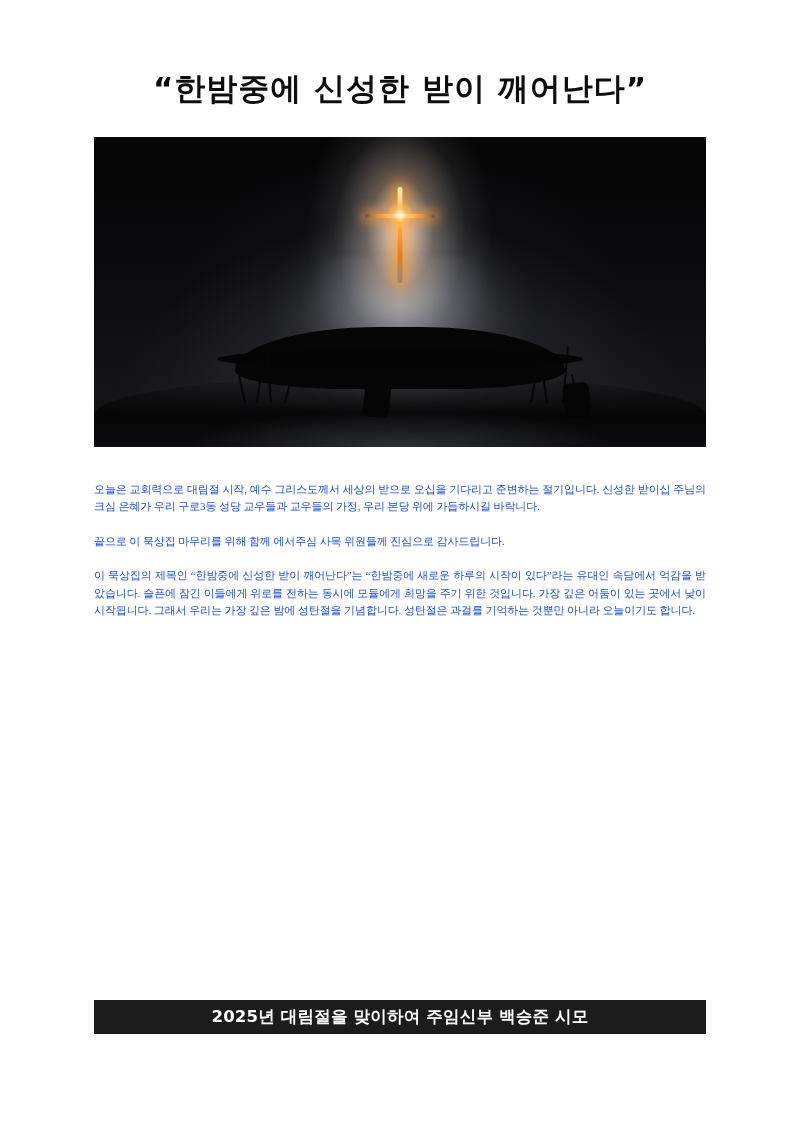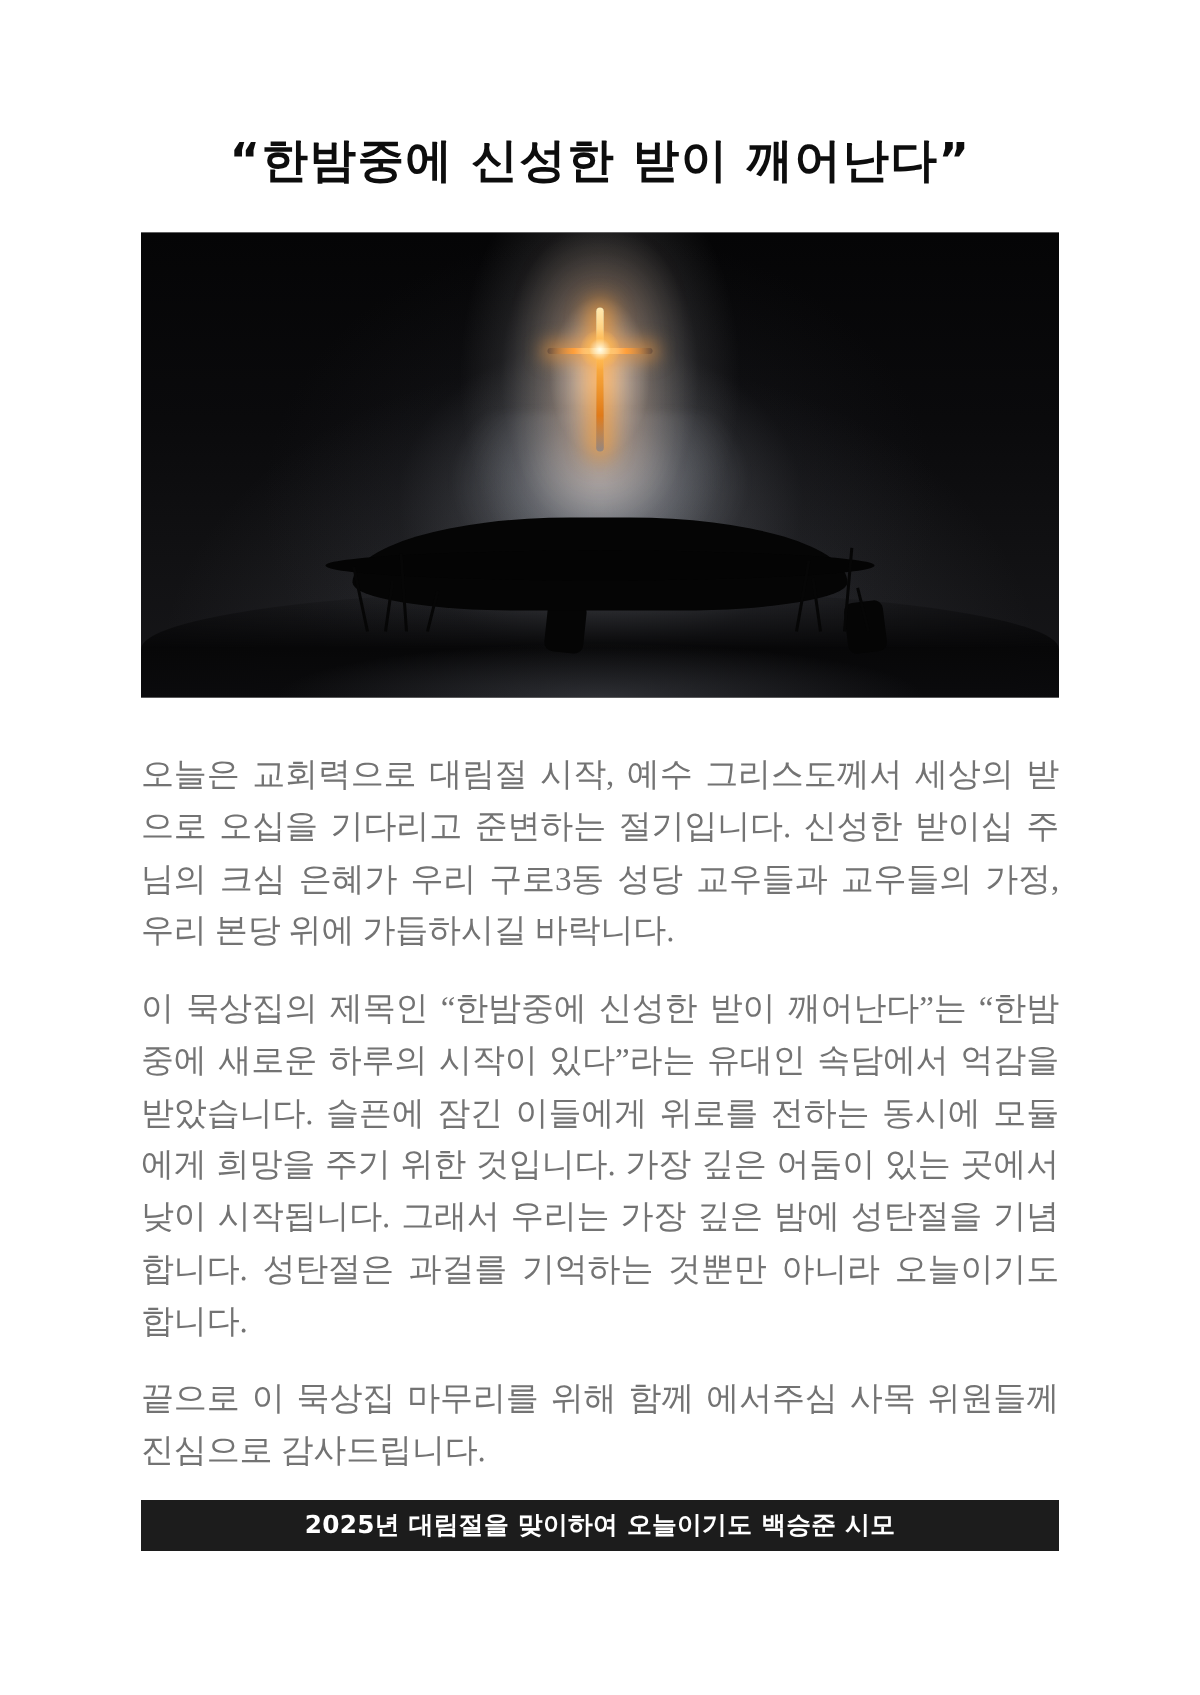--- a/index.html
+++ b/index.html
@@ -12,21 +12,21 @@
     height: 1130px;
     font-family: "Liberation Serif", serif;
     color: #1a1a1a;
     position: relative;
     overflow: hidden;
   }
   .page {
     width: 800px;
     height: 1130px;
     box-sizing: border-box;
-    padding: 18px;
+    padding: 0;
     position: relative;
   }
   
   .title {
     margin: 0;
     padding-top: 68px;
     text-align: center;
     font-family: "DejaVu Sans", sans-serif;
     font-weight: bold;
     font-size: 31px;
@@ -151,25 +151,25 @@
     background: #060606;
     transform-origin: bottom center;
   }
   
   .body-text {
     width: 612px;
     margin: 34px auto 0 auto;
   }
   .body-text p {
     margin: 0 0 17px 0;
-    font-size: 22px;
+    font-size: 11px;
     line-height: 1.58;
     text-align: justify;
     text-justify: inter-character;
-    color: #737373;
+    color: #1d4ed8;
     letter-spacing: -0.1px;
   }
   
   .footer-banner {
     position: absolute;
     left: 94px;
     top: 1000px;
     width: 612px;
     height: 34px;
     background: #1c1c1c;
@@ -207,21 +207,21 @@
     <div class="grass" style="left:176px;height:52px;transform:rotate(-4deg);"></div>
     <div class="grass" style="left:190px;height:28px;transform:rotate(14deg);"></div>
     <div class="grass" style="left:436px;height:48px;transform:rotate(10deg);"></div>
     <div class="grass" style="left:452px;height:36px;transform:rotate(-8deg);"></div>
     <div class="grass" style="left:468px;height:56px;transform:rotate(5deg);"></div>
     <div class="grass" style="left:484px;height:30px;transform:rotate(-14deg);"></div>
   </div>
 
   <div class="body-text">
     <p>오늘은 교회력으로 대림절 시작, 예수 그리스도께서 세상의 받으로 오십을 기다리고 준변하는 절기입니다. 신성한 받이십 주님의 크심 은혜가 우리 구로3동 성당 교우들과 교우들의 가정, 우리 본당 위에 가듭하시길 바락니다.</p>
+    <p>끝으로 이 묵상집 마무리를 위해 함께 에서주심 사목 위원들께 진심으로 감사드립니다.</p>
     <p>이 묵상집의 제목인 “한밤중에 신성한 받이 깨어난다”는 “한밤중에 새로운 하루의 시작이 있다”라는 유대인 속담에서 억감을 받았습니다. 슬픈에 잠긴 이들에게 위로를 전하는 동시에 모듈에게 희망을 주기 위한 것입니다. 가장 깊은 어둠이 있는 곳에서 낮이 시작됩니다. 그래서 우리는 가장 깊은 밤에 성탄절을 기념합니다. 성탄절은 과걸를 기억하는 것뿐만 아니라 오늘이기도 합니다.</p>
-    <p>끝으로 이 묵상집 마무리를 위해 함께 에서주심 사목 위원들께 진심으로 감사드립니다.</p>
   </div>
 
   <div class="footer-banner">
-    <span>2025년 대림절을 맞이하여 오늘이기도 백승준 시모</span>
+    <span>2025년 대림절을 맞이하여 주임신부 백승준 시모</span>
   </div>
 
 </div>
 
 </body></html>

